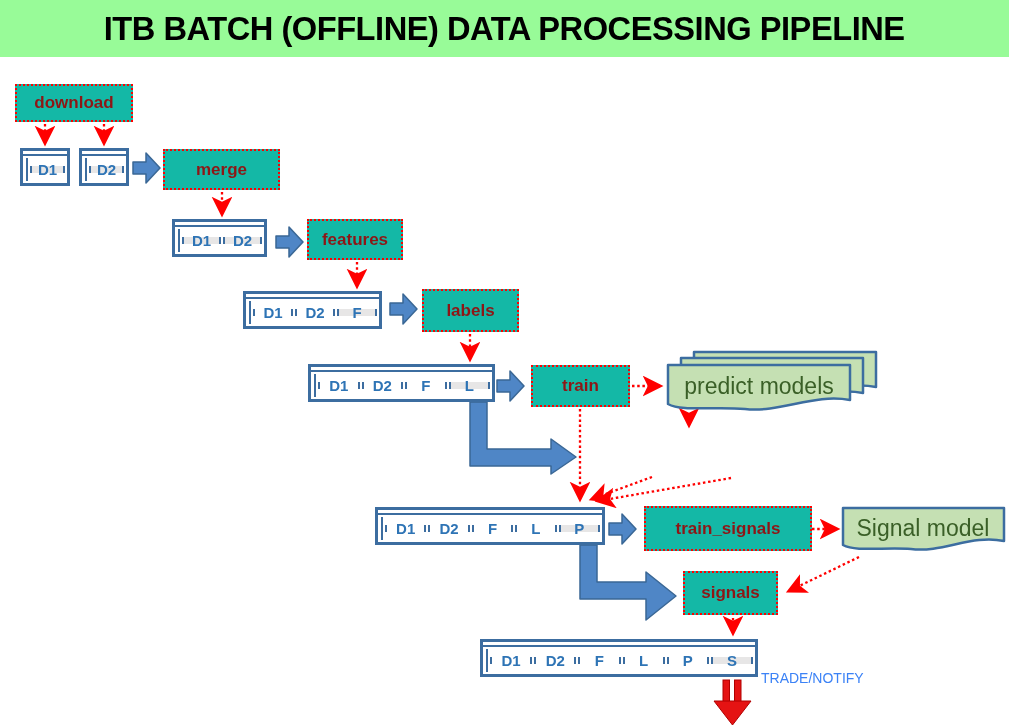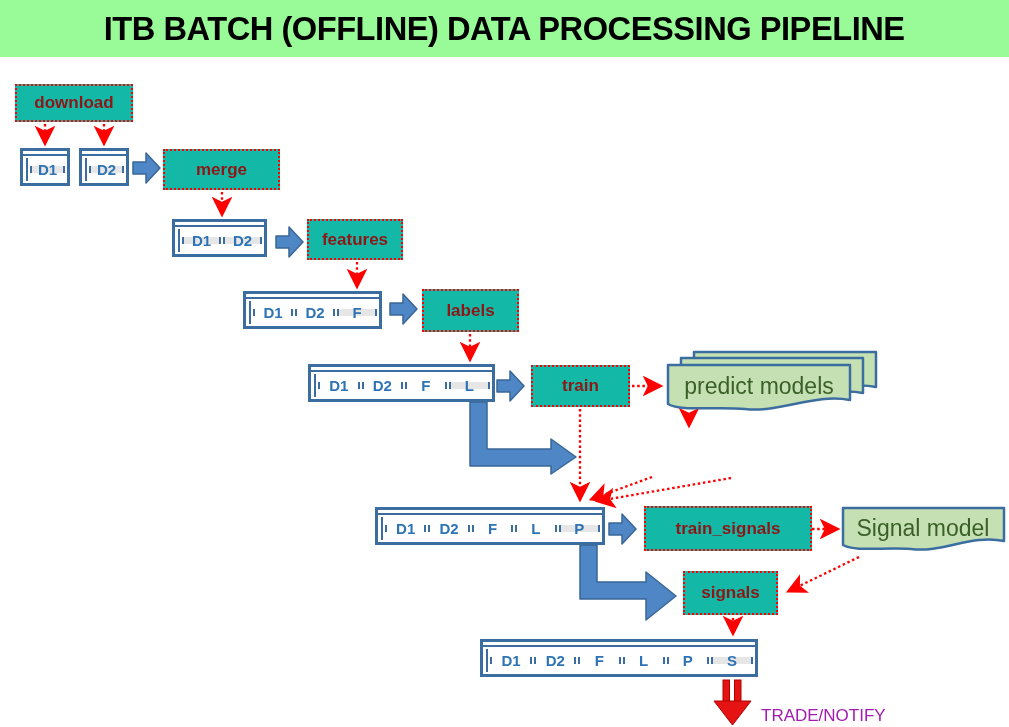--- a/index.html
+++ b/index.html
@@ -32,21 +32,21 @@
   .pidx{flex:none;width:3px;border-right:2px solid var(--blue);margin-right:1px;}
   .pcell{flex:1;margin:8px 1px;border-left:2px solid var(--blue);border-right:2px solid var(--blue);
          background:#fff;display:flex;align-items:center;justify-content:center;
          font-weight:bold;font-size:15px;color:var(--cellblue);}
   .pcell.hl{background:var(--gray);}
   .dot{stroke:var(--red);stroke-width:2.3;stroke-dasharray:2.5 2.7;fill:none;}
   .barrow{fill:var(--arrowblue);stroke:var(--arrowborder);stroke-width:1.5;stroke-linejoin:round;}
   .docshape{fill:var(--docfill);stroke:var(--blue);stroke-width:2.5;stroke-linejoin:round;}
   .doctext{font-family:"Liberation Sans",sans-serif;font-size:23px;fill:var(--doctext);}
   .tradearrow{fill:#E51313;stroke:#B00000;stroke-width:1;}
-  .trade-label{position:absolute;z-index:2;left:761px;top:706px;font-size:17px;color:#a21caf;white-space:nowrap;}
+  .trade-label{position:absolute;z-index:2;left:761px;top:670px;font-size:14px;color:#3b82f6;white-space:nowrap;}
 </style>
 </head>
 <body>
 
 <div class="stage">
 
   <div class="banner">
     <h1>ITB BATCH (OFFLINE) DATA PROCESSING PIPELINE</h1>
   </div>
 

